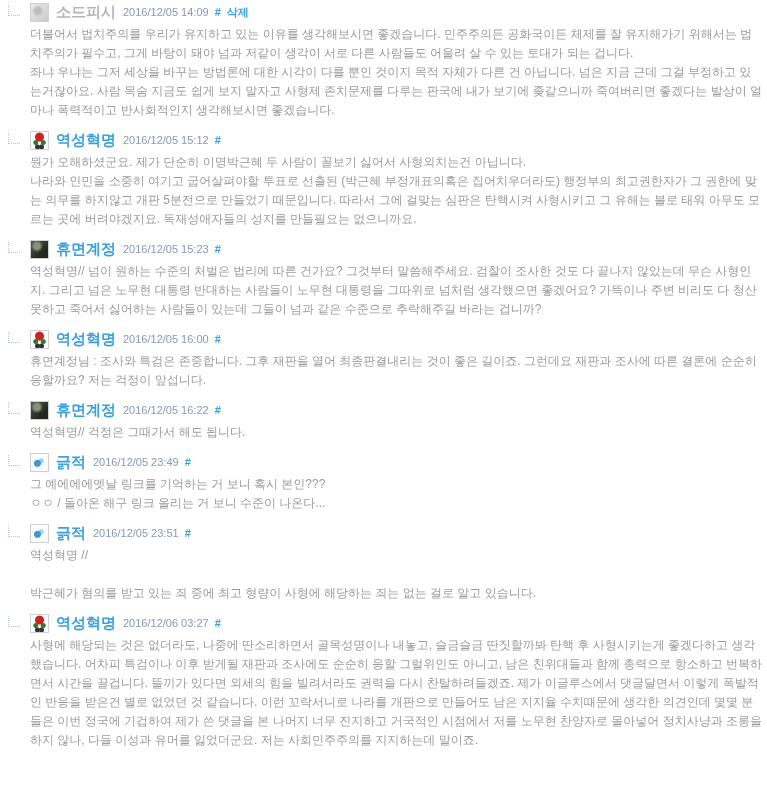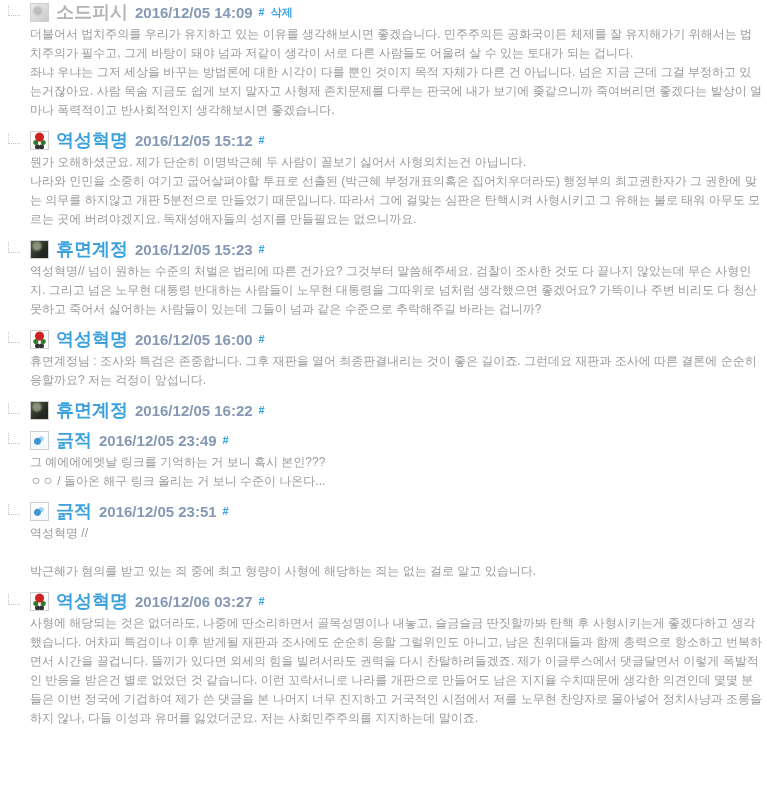--- a/index.html
+++ b/index.html
@@ -60,31 +60,31 @@
       linear-gradient(135deg, #55594c, #23261f 70%);
   }
   .av-egloos-blue {
     background:
       radial-gradient(circle at 38% 55%, #3f95d0 0 3px, rgba(0,0,0,0) 4px),
       radial-gradient(circle at 60% 40%, #9fd0ee 0 2px, rgba(0,0,0,0) 3px),
       linear-gradient(#ffffff, #f4f9fd);
   }
   .author {
     margin-left: 7px;
-    font-size: 18px;
+    font-size: 15px;
     font-weight: bold;
     color: #3ba1de;
     text-decoration: none;
     cursor: pointer;
   }
   .comment.own .author { color: #b5b5b5; cursor: default; }
   .time {
     margin-left: 7px;
-    font-size: 15px;
-    font-weight: bold;
+    font-size: 11px;
+    font-weight: normal;
     color: #8599b4;
   }
   .plink, .dlink {
     margin-left: 6px;
     font-size: 11px;
     font-weight: bold;
     color: #3ba1de;
     text-decoration: none;
     cursor: pointer;
   }
@@ -161,20 +161,23 @@
 
   <div class="comment">
     <span class="reply-icon"></span>
     <div class="c-header">
       <span class="avatar av-photo-dark"></span>
       <a class="author">휴면계정</a>
       <span class="time">2016/12/05 16:22</span>
       <a class="plink">#</a>
 
     </div>
+    <div class="c-body">
+        <div class="para">역성혁명// 걱정은 그때가서 해도 됩니다.</div>
+      </div>
   </div>
 
   <div class="comment">
     <span class="reply-icon"></span>
     <div class="c-header">
       <span class="avatar av-egloos-blue"></span>
       <a class="author">긁적</a>
       <span class="time">2016/12/05 23:49</span>
       <a class="plink">#</a>
 

